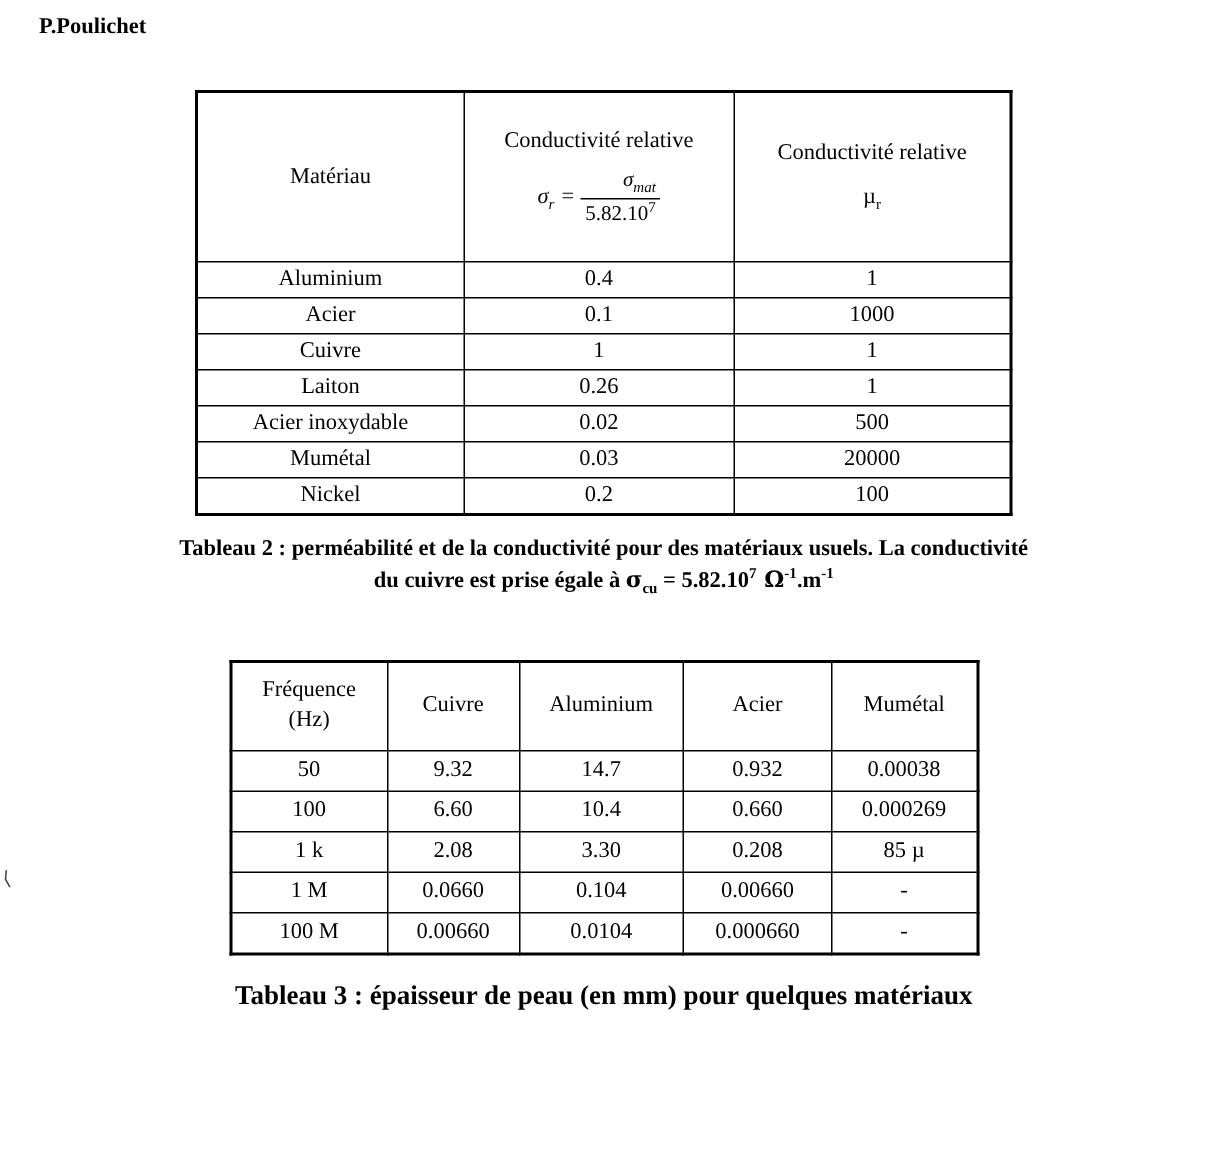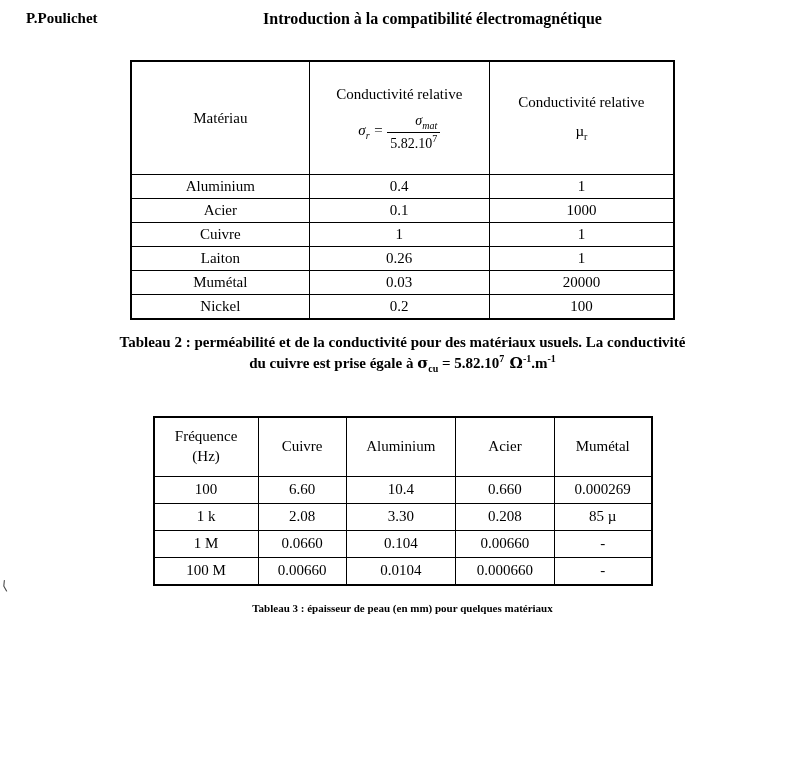--- a/index.html
+++ b/index.html
@@ -146,40 +146,39 @@
   }
   #table3 .c0 { width: 105px; }
   #table3 .c1 { width: 88px; }
   #table3 .c2 { width: 110px; }
   #table3 .c3 { width: 100px; }
   #table3 .c4 { width: 97px; }
 
   .caption3 {
     text-align: center;
     font-weight: bold;
-    font-size: 11px;
+    font-size: 18px;
     margin-top: 16px;
   }
 
   
   .margin-mark {
     position: absolute;
     left: 2px;
     top: 578px;
     font-size: 13px;
     color: #444;
     transform: rotate(-12deg);
   }
 </style>
 </head>
 <body>
 
 <div class="page-header">
   <div class="header-author">P.Poulichet</div>
-  <div class="header-title">Introduction à la compatibilité électromagnétique</div>
 </div>
 
 <div class="table2-wrap">
   <table class="doc-table" id="table2">
     <thead>
       <tr>
         <td class="col-mat">Matériau</td>
         <td class="col-cond">
           <div>Conductivité relative</div>
           <div class="sigma-eq">
@@ -212,20 +211,25 @@
         <td>Cuivre</td>
         <td>1</td>
         <td>1</td>
       </tr>
       <tr>
         <td>Laiton</td>
         <td>0.26</td>
         <td>1</td>
       </tr>
       <tr>
+        <td>Acier inoxydable</td>
+        <td>0.02</td>
+        <td>500</td>
+      </tr>
+      <tr>
         <td>Mumétal</td>
         <td>0.03</td>
         <td>20000</td>
       </tr>
       <tr>
         <td>Nickel</td>
         <td>0.2</td>
         <td>100</td>
       </tr>
     </tbody>
@@ -248,20 +252,27 @@
           <div>(Hz)</div>
         </td>
         <td class="c1">Cuivre</td>
         <td class="c2">Aluminium</td>
         <td class="c3">Acier</td>
         <td class="c4">Mumétal</td>
       </tr>
     </thead>
     <tbody>
       <tr>
+        <td>50</td>
+        <td>9.32</td>
+        <td>14.7</td>
+        <td>0.932</td>
+        <td>0.00038</td>
+      </tr>
+      <tr>
         <td>100</td>
         <td>6.60</td>
         <td>10.4</td>
         <td>0.660</td>
         <td>0.000269</td>
       </tr>
       <tr>
         <td>1 k</td>
         <td>2.08</td>
         <td>3.30</td>

